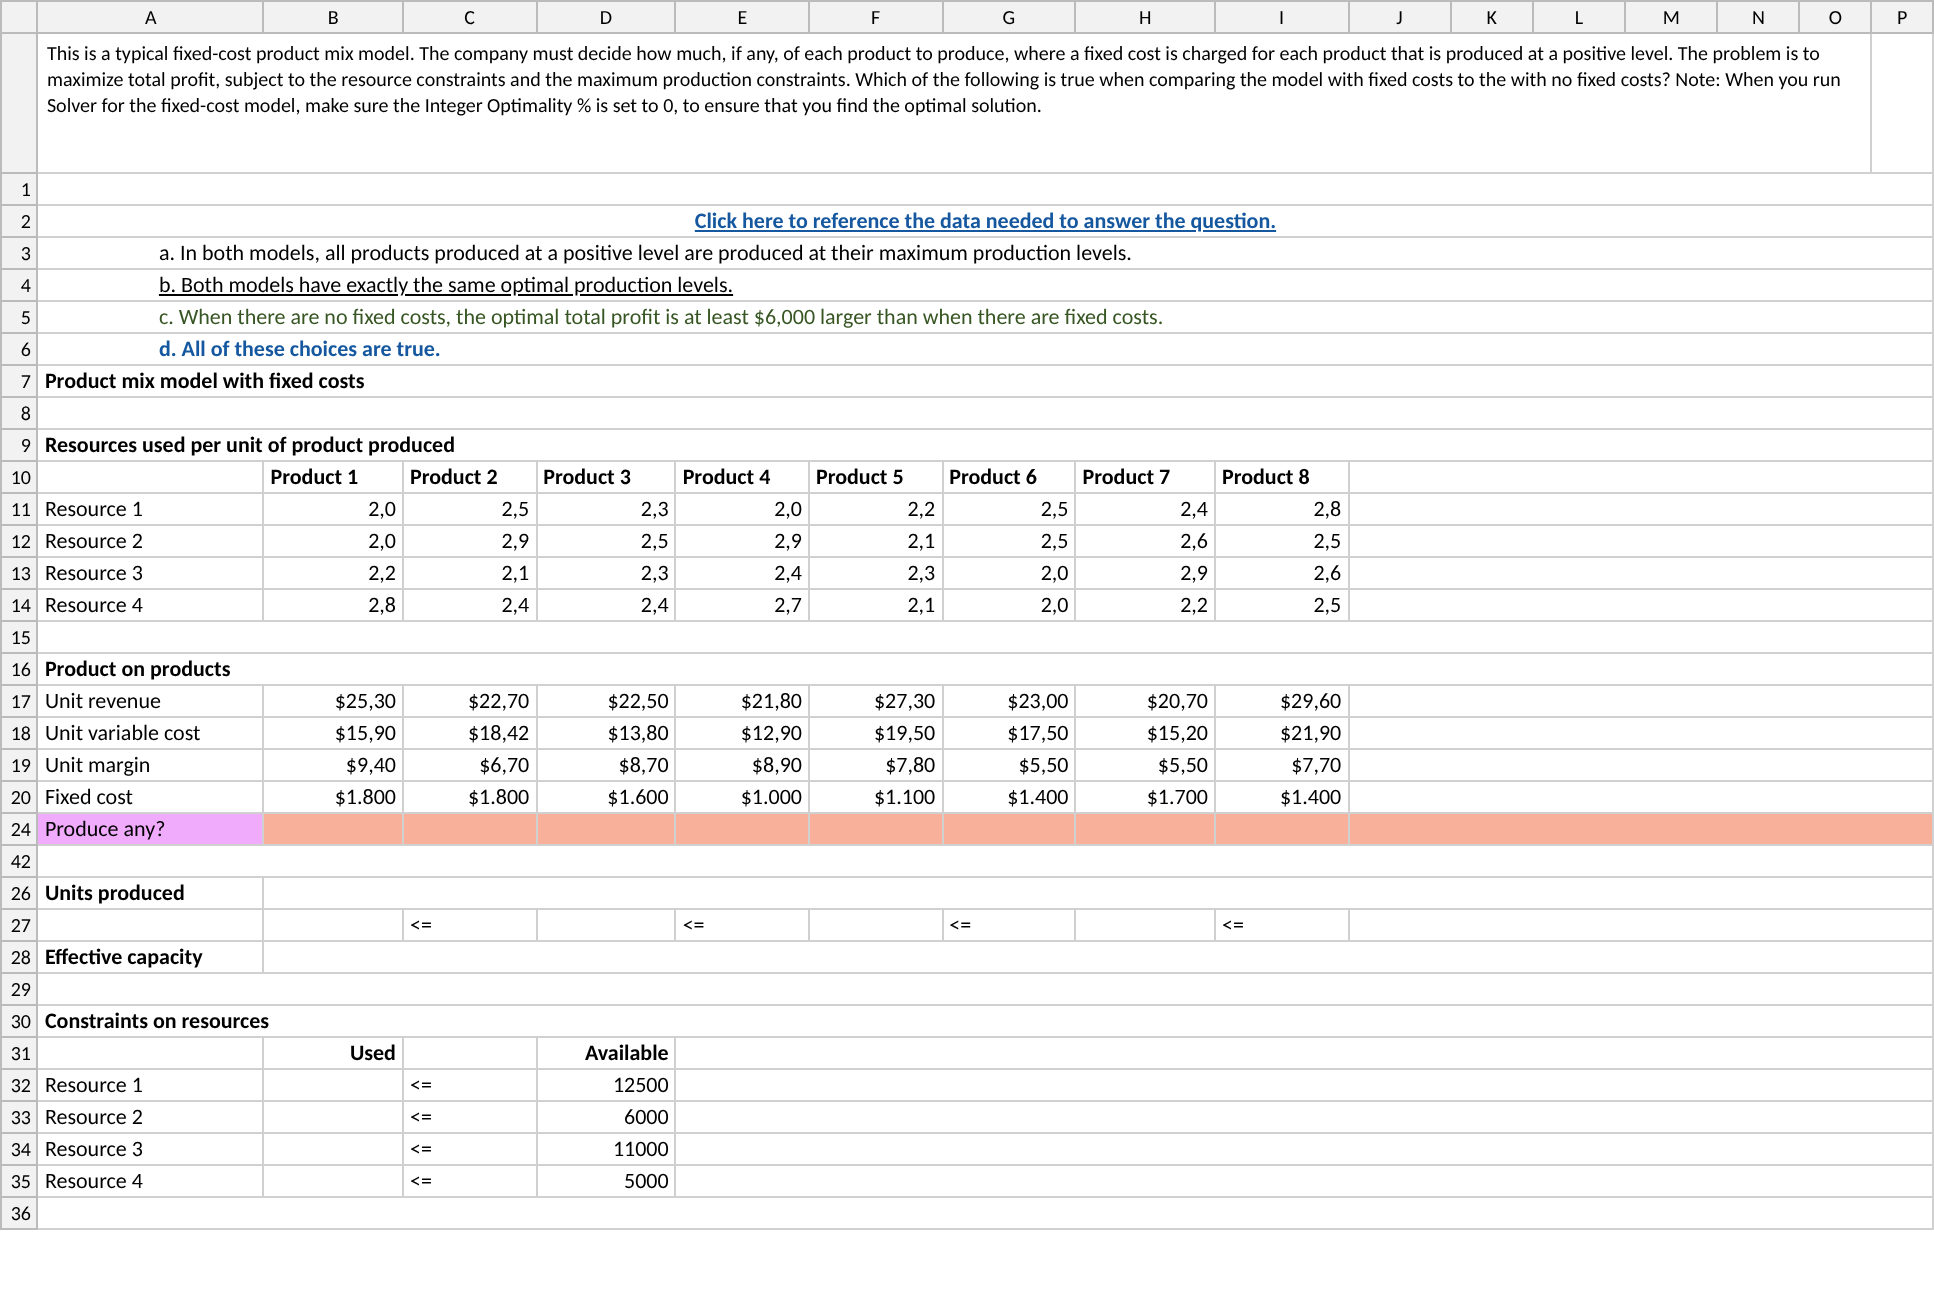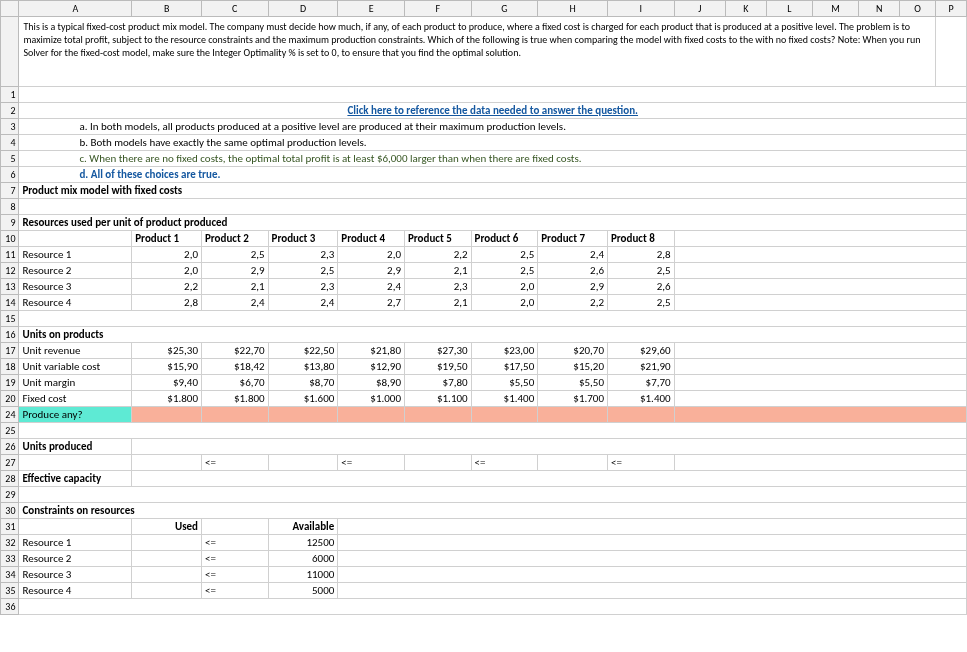--- a/index.html
+++ b/index.html
@@ -138,21 +138,21 @@
         <td class="data-cell bold" colspan="16" style="color:#1558A0; text-decoration:underline; cursor:pointer;text-align:center;">Click here to reference the data needed to answer the question.</td>
       </tr>
 
       <tr>
         <td class="row-header">3</td>
         <td class="data-cell" colspan="16" style="padding-left:60px;">a. In both models, all products produced at a positive level are produced at their maximum production levels.</td>
       </tr>
 
       <tr>
         <td class="row-header">4</td>
-        <td class="data-cell" colspan="16" style="padding-left:60px;">b. Both models have exactly the same optimal production levels.</td>
+        <td class="data-cell" colspan="16" style="padding-left:60px;text-decoration:underline;">b. Both models have exactly the same optimal production levels.</td>
       </tr>
 
       <tr>
         <td class="row-header">5</td>
         <td class="data-cell" colspan="16" style="padding-left:60px; color:#375623;">c. When there are no fixed costs, the optimal total profit is at least $6,000 larger than when there are fixed costs.</td>
       </tr>
 
       <tr>
         <td class="row-header">6</td>
         <td class="data-cell" colspan="16" style="padding-left:60px; color:#1558A0; font-weight:bold;">d. All of these choices are true.</td>
@@ -243,21 +243,21 @@
         <td class="data-cell" colspan="7"></td>
       </tr>
 
       <tr>
         <td class="row-header">15</td>
         <td class="data-cell" colspan="16"></td>
       </tr>
 
       <tr>
         <td class="row-header">16</td>
-        <td class="data-cell bold" colspan="16">Units on products</td>
+        <td class="data-cell bold" colspan="16">Product on products</td>
       </tr>
 
       <tr>
         <td class="row-header">17</td>
         <td class="data-cell">Unit revenue</td>
         <td class="data-cell text-right">$25,30</td>
         <td class="data-cell text-right">$22,70</td>
         <td class="data-cell text-right">$22,50</td>
         <td class="data-cell text-right">$21,80</td>
         <td class="data-cell text-right">$27,30</td>
@@ -307,34 +307,34 @@
         <td class="data-cell text-right">$1.700</td>
         <td class="data-cell text-right">$1.400</td>
         <td class="data-cell" colspan="7"></td>
       </tr>
 
 
 
 
       <tr class="row-24">
         <td class="row-header" style="background:#f2f2f2;">24</td>
-        <td style="background:#5eead4;">Produce any?</td>
+        <td style="background:#f0abfc;">Produce any?</td>
         <td style="background:#F9B09A;"></td>
         <td style="background:#F9B09A;"></td>
         <td style="background:#F9B09A;"></td>
         <td style="background:#F9B09A;"></td>
         <td style="background:#F9B09A;"></td>
         <td style="background:#F9B09A;"></td>
         <td style="background:#F9B09A;"></td>
         <td style="background:#F9B09A;"></td>
         <td style="background:#F9B09A;" colspan="7"></td>
       </tr>
 
       <tr>
-        <td class="row-header">25</td>
+        <td class="row-header">42</td>
         <td class="data-cell" colspan="16"></td>
       </tr>
 
       <tr>
         <td class="row-header">26</td>
         <td class="data-cell bold">Units produced</td>
         <td class="data-cell" colspan="15"></td>
       </tr>
 
       <tr>

